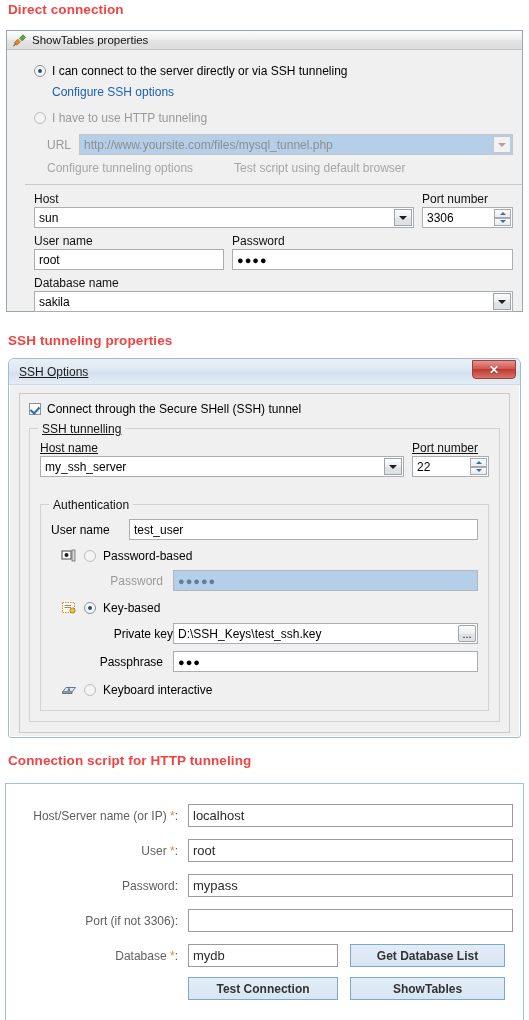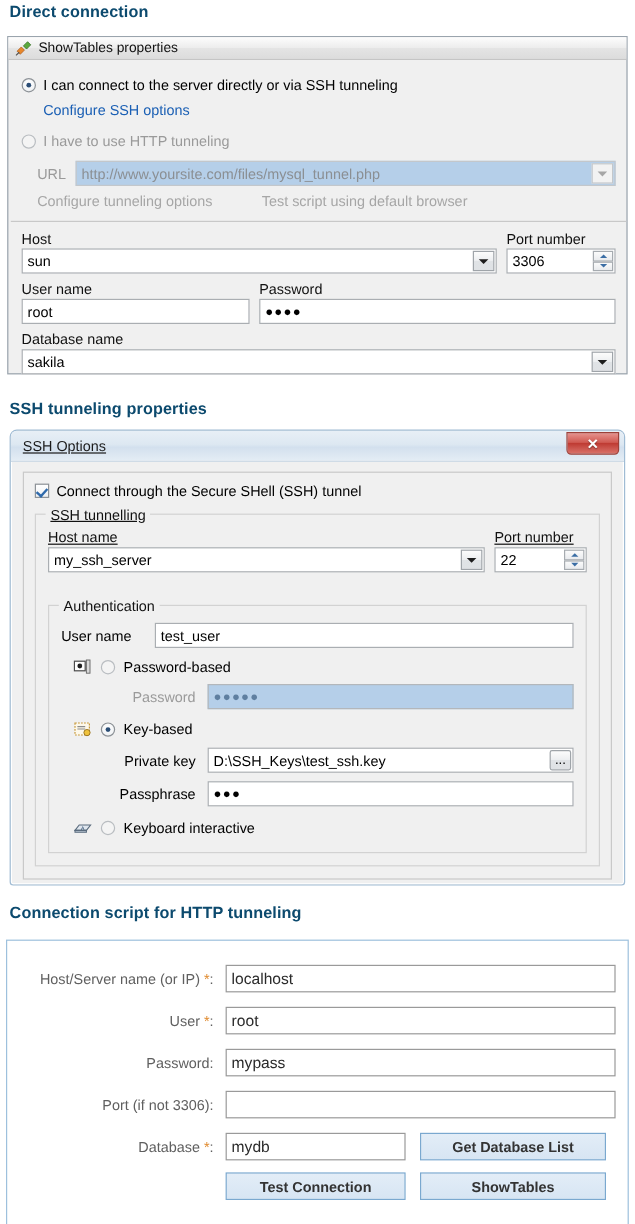--- a/index.html
+++ b/index.html
@@ -10,21 +10,21 @@
     background: #ffffff;
     font-family: "Liberation Sans", sans-serif;
     font-size: 12px;
     color: #000;
     overflow: hidden;
   }
   .page { position: relative; width: 529px; height: 1020px; }
 
   
   .section-heading {
-    color: #0c4a6e;
+    color: #ef4444;
     font-size: 13.5px;
     font-weight: bold;
     letter-spacing: .1px;
   }
 
   
   .panel {
     border: 1px solid #9aa4ad;
     background: #f0f0f0;
   }
@@ -34,21 +34,21 @@
     border-bottom: 1px solid #c5c5c5;
     display: flex;
     align-items: center;
     padding-left: 5px;
     gap: 5px;
   }
   .panel-header .title { font-size: 11.5px; color: #111; }
 
   .plug-icon { width: 15px; height: 14px; display:block; }
 
-  .panel-body { padding: 8px 9px 6px 11px; }
+  .panel-body { padding: 8px 9px 6px 27px; }
 
   
   .radio {
     width: 12px; height: 12px; border-radius: 50%;
     border: 1px solid #8d9297;
     background: radial-gradient(circle at 50% 35%, #ffffff 0%, #f2f4f6 65%, #e1e4e7 100%);
     display: inline-block; position: relative; flex: none;
   }
   .radio.checked::after {
     content: ""; position: absolute; left: 3px; top: 3px;
@@ -363,21 +363,21 @@
                   <line x1="3.5" y1="5.5" x2="10" y2="5.5" stroke="#8c8c8c" stroke-width="1"></line>
                   <line x1="3.5" y1="7.5" x2="10" y2="7.5" stroke="#8c8c8c" stroke-width="1"></line>
                   <circle cx="11.5" cy="10.5" r="2.6" fill="#f0c33c" stroke="#9a7420" stroke-width=".8"></circle>
                 </svg>
               </span>
               <span class="radio checked"></span>
               <span class="optlabel">Key-based</span>
             </div>
 
             <div style="display:flex;align-items:center;margin:7px 0 0 42px;">
-              <span style="width:80px;text-align:right;padding-right:10px;font-size:12px;">Private key</span>
+              <span style="width:80px;text-align:right;font-size:12px;">Private key</span>
               <div class="tbox" style="flex:1;position:relative;padding-right:22px;">
                 <span>D:\SSH_Keys\test_ssh.key</span>
                 <span class="combo-btn" style="border-radius:2px;font-size:11px;">...</span>
               </div>
             </div>
 
             <div style="display:flex;align-items:center;margin:7px 0 0 42px;">
               <span style="width:80px;text-align:right;padding-right:10px;font-size:12px;">Passphrase</span>
               <div class="tbox" style="flex:1;">
                 <span class="dots">●●●</span>

